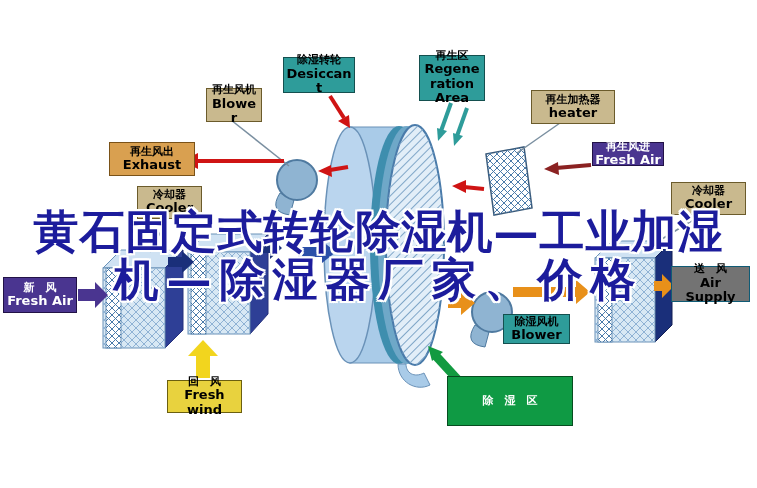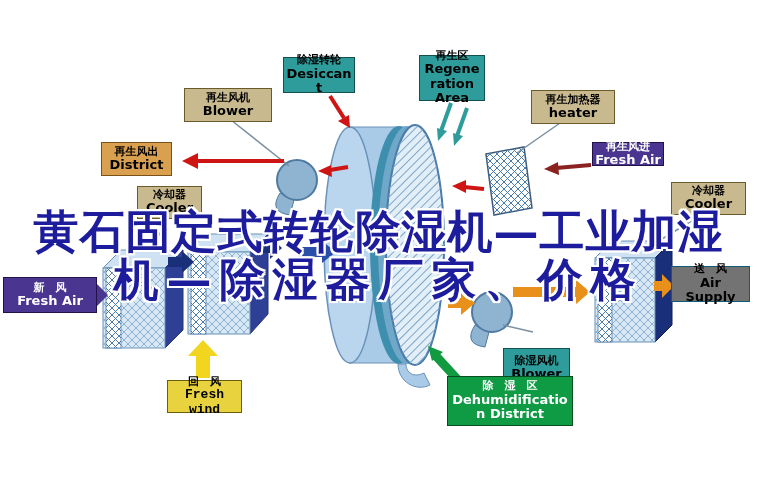--- a/index.html
+++ b/index.html
@@ -8,21 +8,21 @@
   .stage svg{position:absolute;left:0;top:0;}
   .label{position:absolute;border:1px solid #222;box-sizing:border-box;display:flex;
          flex-direction:column;align-items:center;justify-content:center;text-align:center;
          font-weight:bold;padding:1px 2px;line-height:1.12;z-index:5;}
   .label .zh{font-size:11px;white-space:nowrap;}
   .label .en{font-size:13px;word-break:break-word;}
   .teal{background:#2E9C9A;color:#000;border-color:#14504F;}
   .tan{background:#C9B98E;color:#000;border-color:#6B5B2B;}
   .orangebox{background:#D9A050;color:#000;border-color:#7A5218;}
   .purple{background:#4A3590;color:#fff;border-color:#221247;}
-  .yellow{background:#E8D23E;color:#000;border-color:#6B5F0F;font-family:Liberation Mono, monospace;}
+  .yellow{background:#E8D23E;color:#000;border-color:#6B5F0F;}
   .cyanbox{background:#737373;color:#000;border-color:#0F5B75;}
   .greenbox{background:#0F9A44;color:#ffffff;border-color:#064D20;}
   .watermark{position:absolute;left:0;top:0;width:100%;height:100%;z-index:9;pointer-events:none;}
   .wm-line{position:absolute;left:50%;transform:translateX(-50%);white-space:nowrap;
            font-size:45px;font-weight:900;color:#1C1C9C;
            text-shadow:-2px 0 0 #fff,2px 0 0 #fff,0 -2px 0 #fff,0 2px 0 #fff,
                        -2px -2px 0 #fff,2px 2px 0 #fff,-2px 2px 0 #fff,2px -2px 0 #fff;}
   .wm1{top:202px;letter-spacing:1px;}
   .wm2{top:250px;letter-spacing:8px;}
 </style>
@@ -157,36 +157,36 @@
   <div class="label teal" style="left:419px;top:55px;width:66px;height:46px">
     <span class="zh">再生区</span>
     <span class="en">Regeneration Area</span>
   </div>
 
   <div class="label tan" style="left:531px;top:90px;width:84px;height:34px">
     <span class="zh">再生加热器</span>
     <span class="en">heater</span>
   </div>
 
-  <div class="label tan" style="left:184px;top:88px;width:88px;height:34px">
+  <div class="label tan" style="left:206px;top:88px;width:56px;height:34px">
     <span class="zh">再生风机</span>
     <span class="en">Blower</span>
   </div>
 
-  <div class="label orangebox" style="left:101px;top:142px;width:71px;height:34px">
+  <div class="label orangebox" style="left:109px;top:142px;width:86px;height:34px">
     <span class="zh">再生风出</span>
-    <span class="en">District</span>
+    <span class="en">Exhaust</span>
   </div>
 
   <div class="label tan" style="left:137px;top:186px;width:65px;height:33px">
     <span class="zh">冷却器</span>
     <span class="en">Cooler</span>
   </div>
 
-  <div class="label purple" style="left:3px;top:277px;width:94px;height:36px">
+  <div class="label purple" style="left:3px;top:277px;width:74px;height:36px">
     <span class="zh">新　风</span>
     <span class="en">Fresh Air</span>
   </div>
 
   <div class="label yellow" style="left:167px;top:380px;width:75px;height:33px">
     <span class="zh">回　风</span>
     <span class="en">Fresh wind</span>
   </div>
 
   <div class="label purple" style="left:592px;top:142px;width:72px;height:24px">
@@ -197,28 +197,27 @@
   <div class="label tan" style="left:671px;top:182px;width:75px;height:33px">
     <span class="zh">冷却器</span>
     <span class="en">Cooler</span>
   </div>
 
   <div class="label cyanbox" style="left:671px;top:266px;width:79px;height:36px">
     <span class="zh">送　风</span>
     <span class="en">Air Supply</span>
   </div>
 
-  <div class="label teal" style="left:503px;top:348px;width:67px;height:41px">
+  <div class="label teal" style="left:503px;top:314px;width:67px;height:30px">
     <span class="zh">除湿风机</span>
     <span class="en">Blower</span>
   </div>
 
   <div class="label greenbox" style="left:447px;top:376px;width:126px;height:50px">
     <span class="zh">除　湿　区</span>
-    <span class="en">Dehumidification District</span>
   </div>
 
   <div class="watermark">
     <div class="wm-line wm1">黄石固定式转轮除湿机—工业加湿</div>
     <div class="wm-line wm2">机—除湿器厂家、价格</div>
   </div>
 
 </div>
 
 </body></html>

